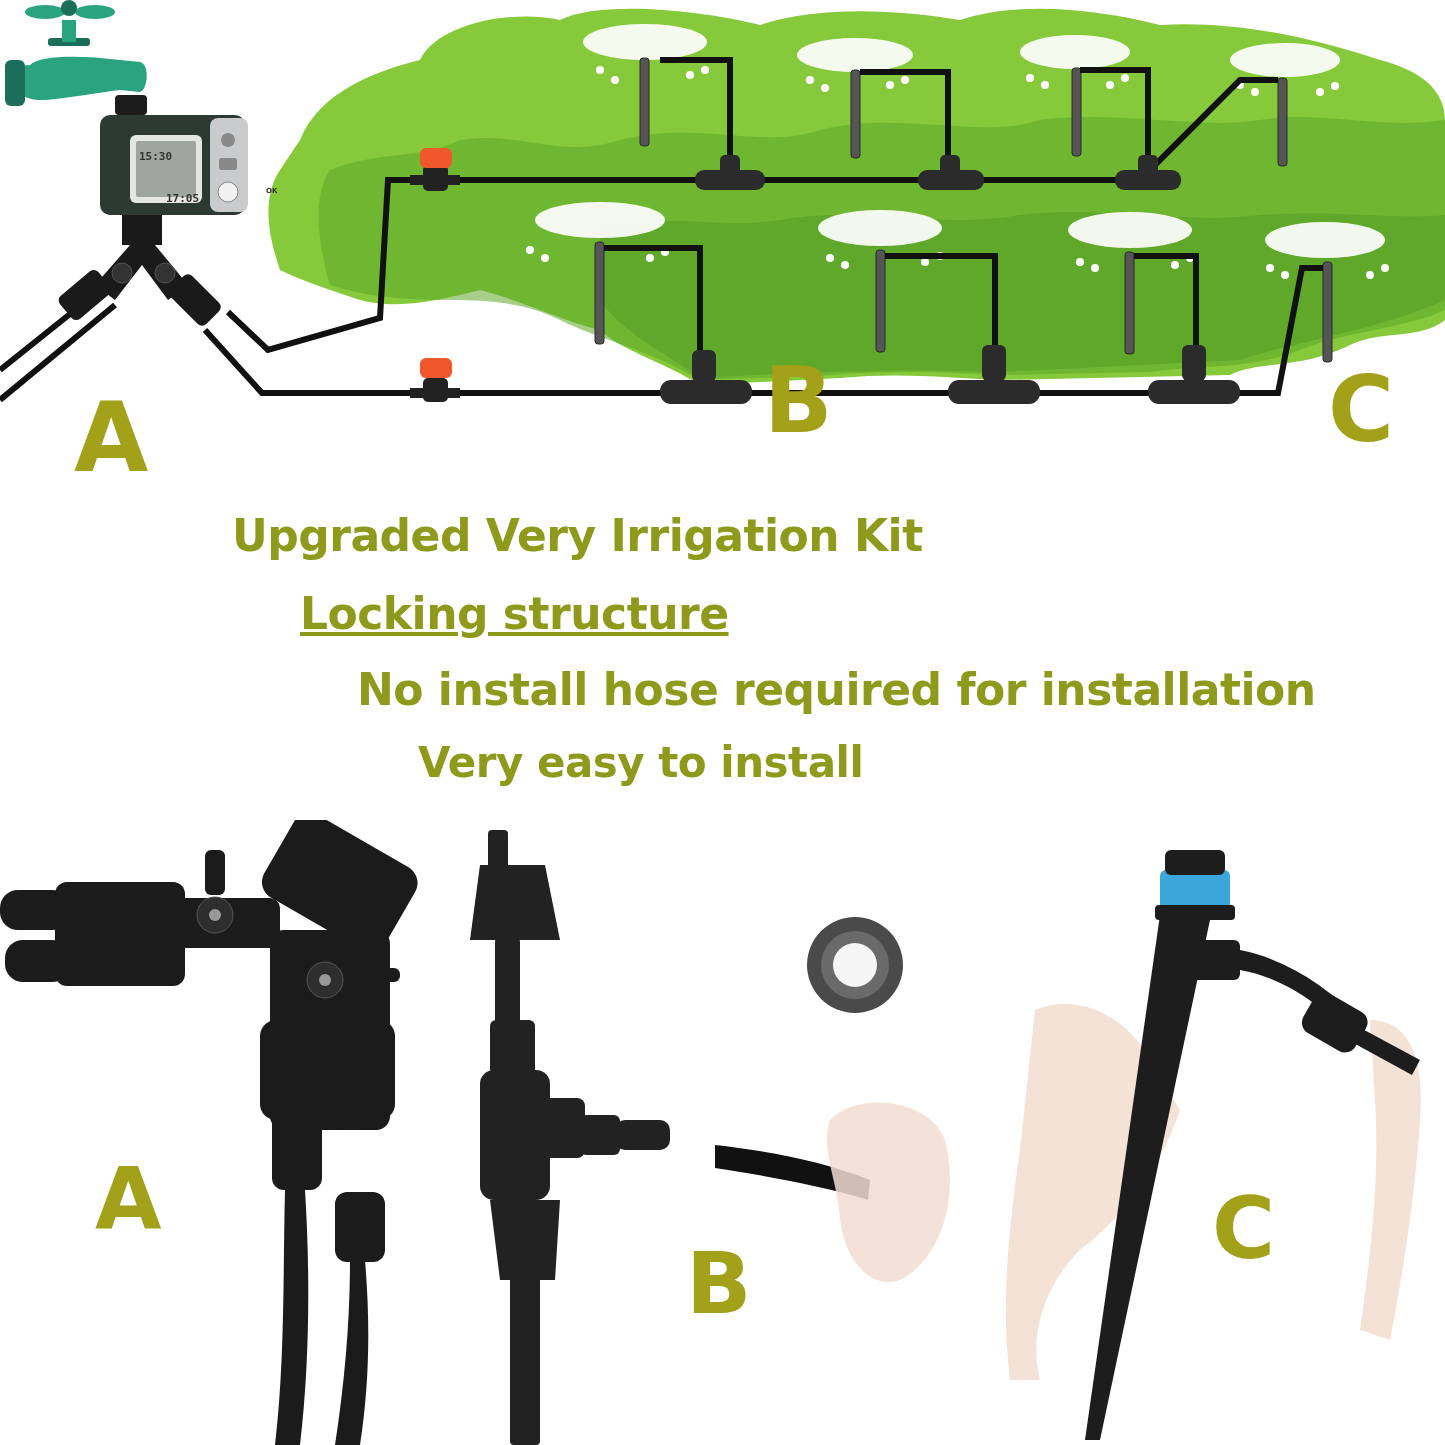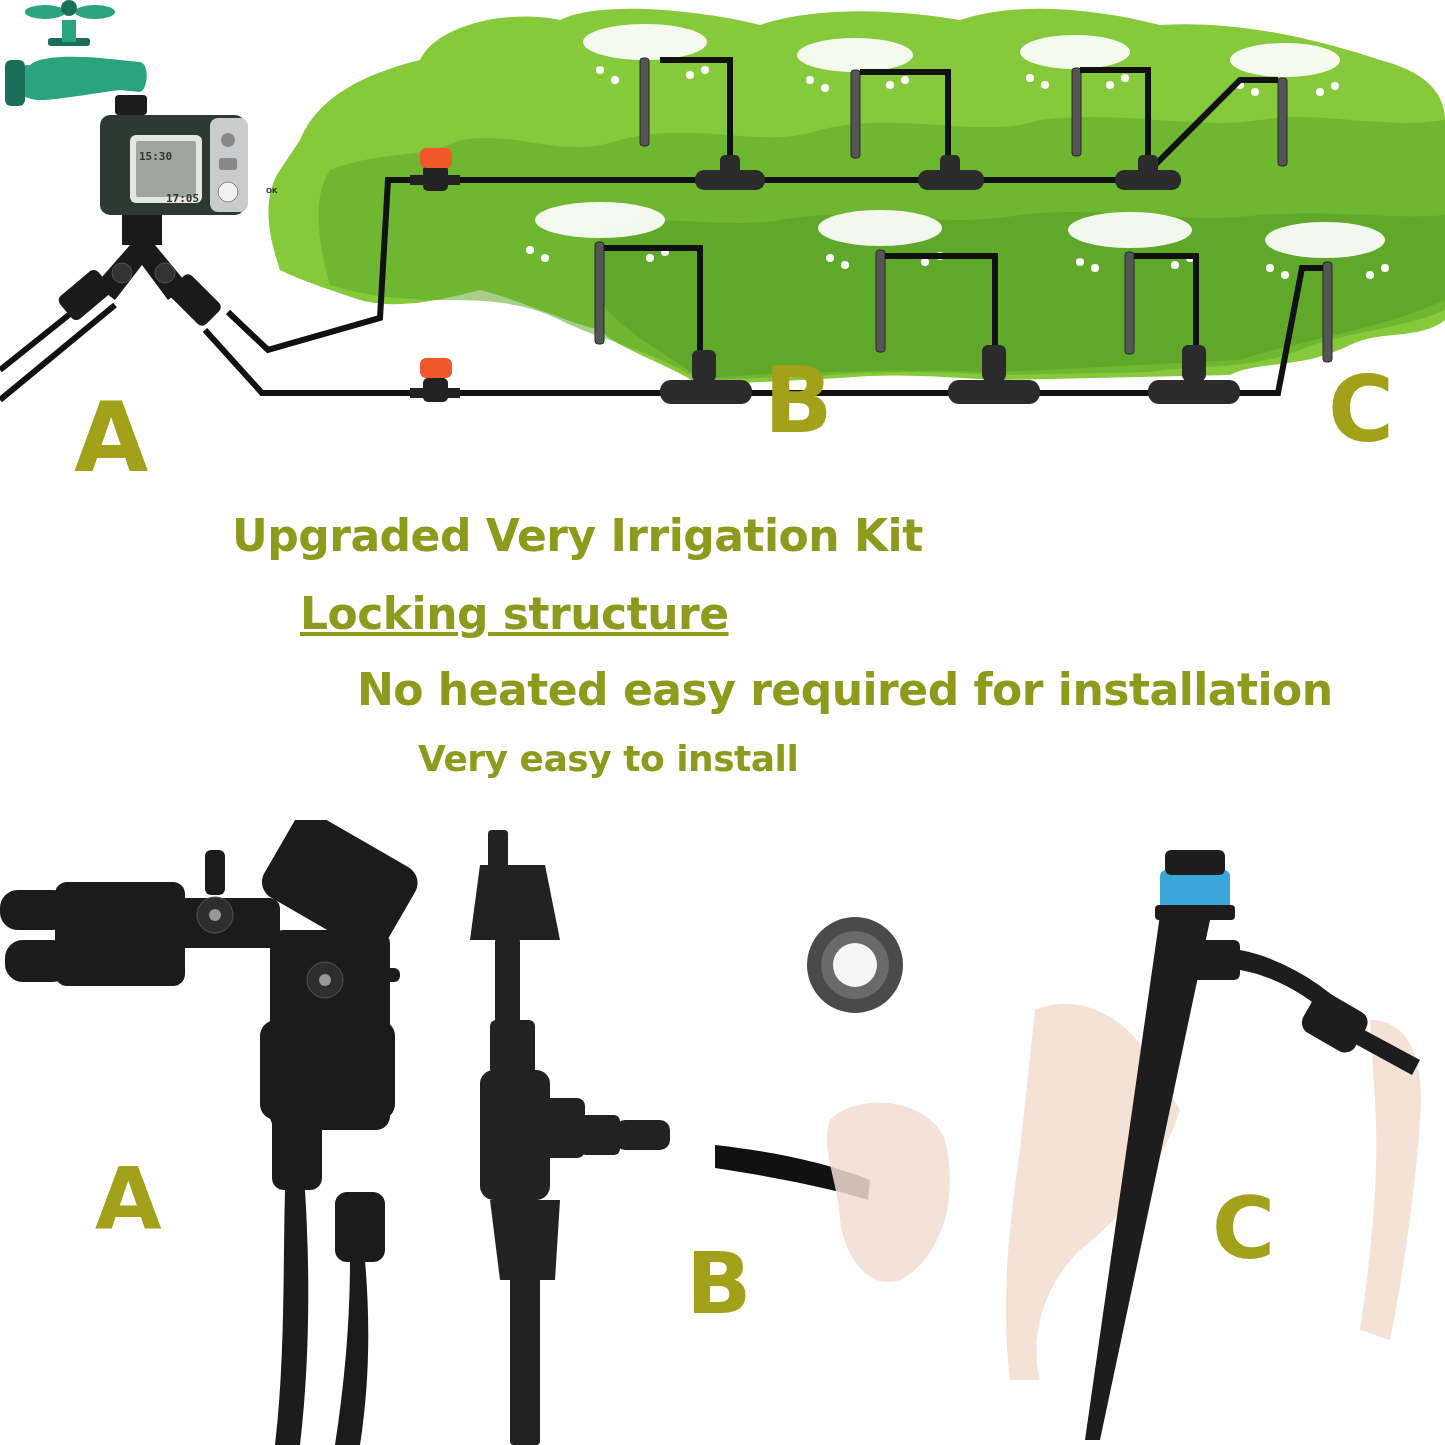--- a/index.html
+++ b/index.html
@@ -151,22 +151,22 @@
   <div class="abs" style="left:220px;top:187px;font:bold 7px 'DejaVu Sans',sans-serif;color:#333;margin-left:46px;">OK</div>
 
   <div class="letter" style="left:74px;top:390px;font-size:96px;">A</div>
   <div class="letter" style="left:764px;top:356px;font-size:90px;">B</div>
   <div class="letter" style="left:1328px;top:365px;font-size:90px;">C</div>
 </div>
 
 <div>
   <div class="headline" style="left:232px;top:510px;font-size:44px;">Upgraded Very Irrigation Kit</div>
   <div class="headline" style="left:300px;top:588px;font-size:44px;text-decoration:underline;">Locking structure</div>
-  <div class="headline" style="left:357px;top:664px;font-size:44px;">No heated easy required for installation</div>
-  <div class="headline" style="left:418px;top:738px;font-size:36px;">Very easy to install</div>
+  <div class="headline" style="left:357px;top:664px;font-size:44px;">No install hose required for installation</div>
+  <div class="headline" style="left:418px;top:738px;font-size:42px;">Very easy to install</div>
 </div>
 
 <div class="abs" style="left:0;top:820px;width:1445px;height:625px;">
   <svg width="1445" height="625" viewBox="0 0 1445 625">
 
     <g fill="#1b1b1b">
       <rect x="0" y="70" width="70" height="40" rx="18"></rect>
       <rect x="5" y="120" width="65" height="42" rx="18"></rect>
       <rect x="55" y="62" width="130" height="104" rx="12"></rect>
       <rect x="170" y="78" width="110" height="50" rx="10"></rect>

